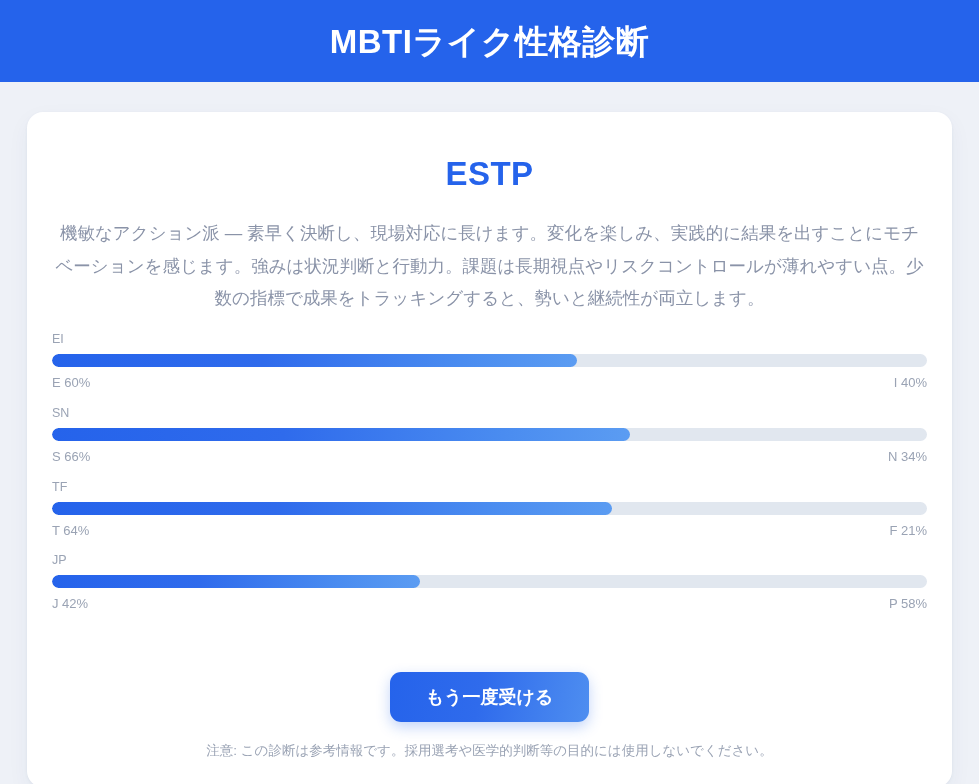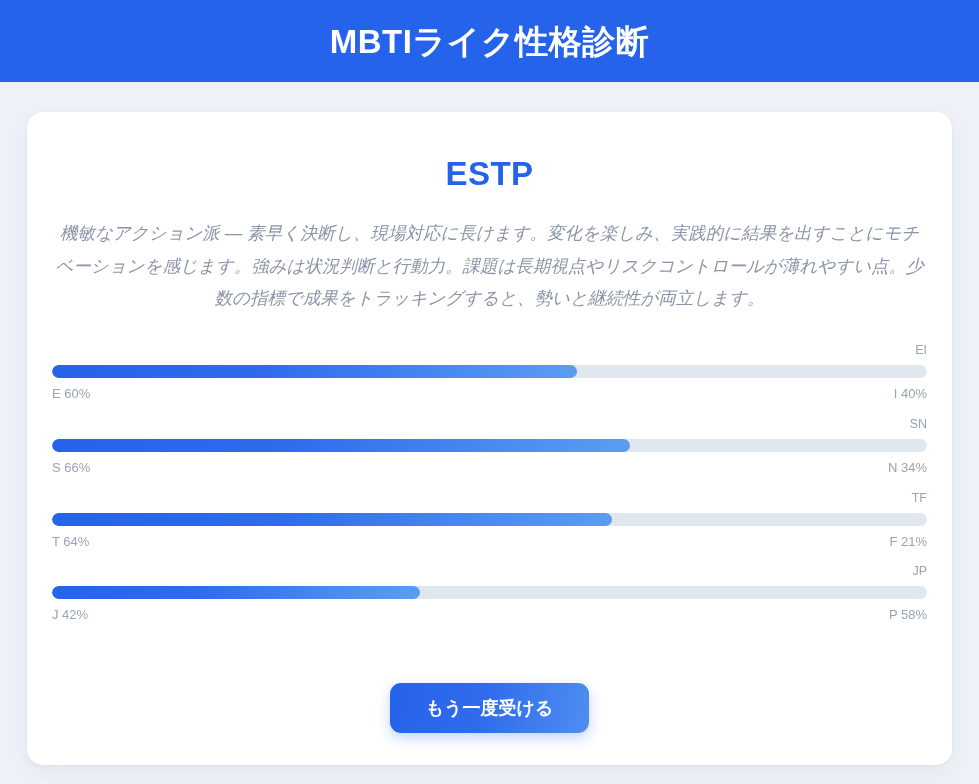--- a/index.html
+++ b/index.html
@@ -65,27 +65,25 @@
     line-height: 1.1;
     letter-spacing: 0.5px;
   }
   .result-description {
     margin: 25px 0 0 0;
     text-align: center;
     color: #8a93a8;
     font-size: 17.5px;
     line-height: 1.85;
     padding: 0 1px;
-    font-style: italic;
   }
   
   .axes {
-    margin-top: 29px;
+    margin-top: 18px;
     padding: 0 1px;
-    text-align: right;
   }
   .axis-row {
     margin-bottom: 15px;
   }
   .axis-row:last-child {
     margin-bottom: 0;
   }
   .axis-name {
     color: #9aa3b4;
     font-size: 12.5px;
@@ -205,17 +203,18 @@
             <span>P 58%</span>
           </div>
         </div>
 
       </div>
 
       <div class="actions">
         <button class="retake-button" type="button">もう一度受ける</button>
       </div>
 
+      <p class="disclaimer">注意: この診断は参考情報です。採用選考や医学的判断等の目的には使用しないでください。</p>
 
     </section>
   </div>
 
 </div>
 
 </body></html>

